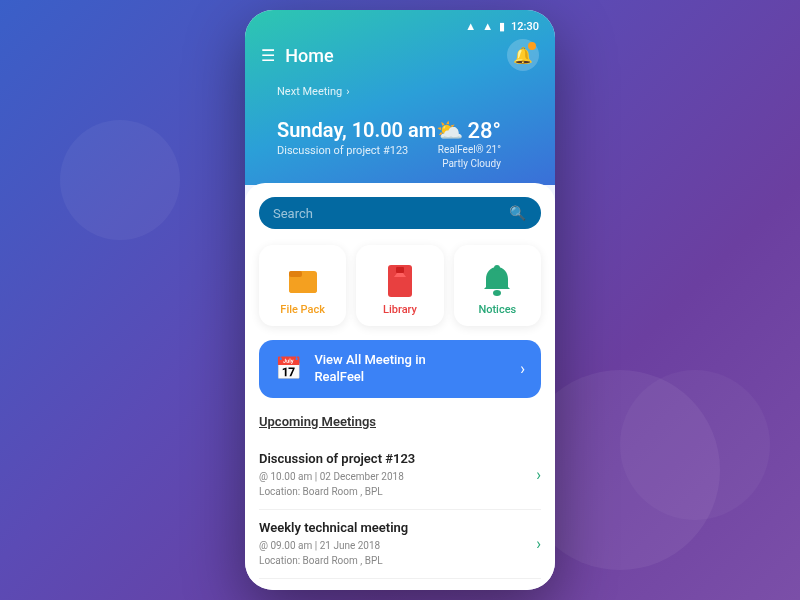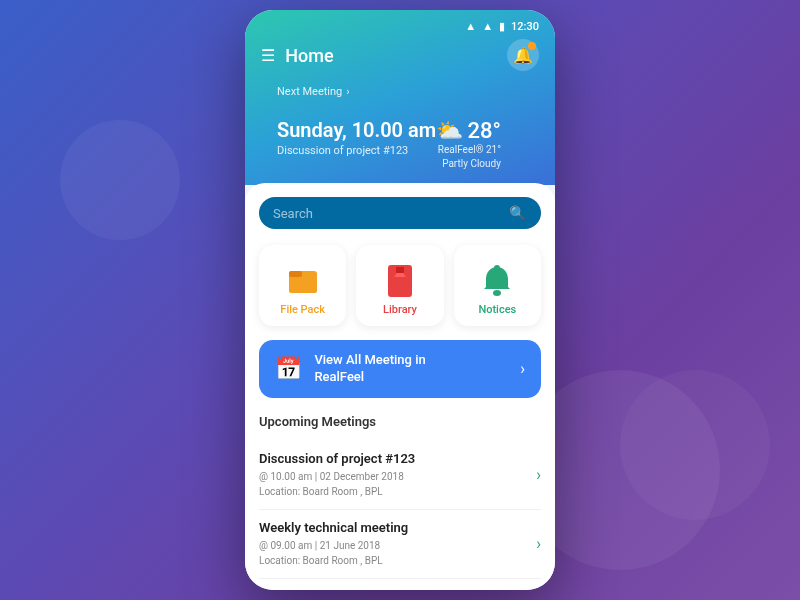--- a/index.html
+++ b/index.html
@@ -261,20 +261,21 @@
       color: white;
       font-size: 16px;
     }
 
     
     .section-title {
       color: #333;
       font-size: 13px;
       font-weight: 600;
       margin-bottom: 12px;
+      text-decoration: underline;
     }
 
     .meeting-item {
       padding: 10px 0;
       border-bottom: 1px solid #f0f0f0;
       display: flex;
       align-items: center;
       gap: 10px;
       cursor: pointer;
     }

